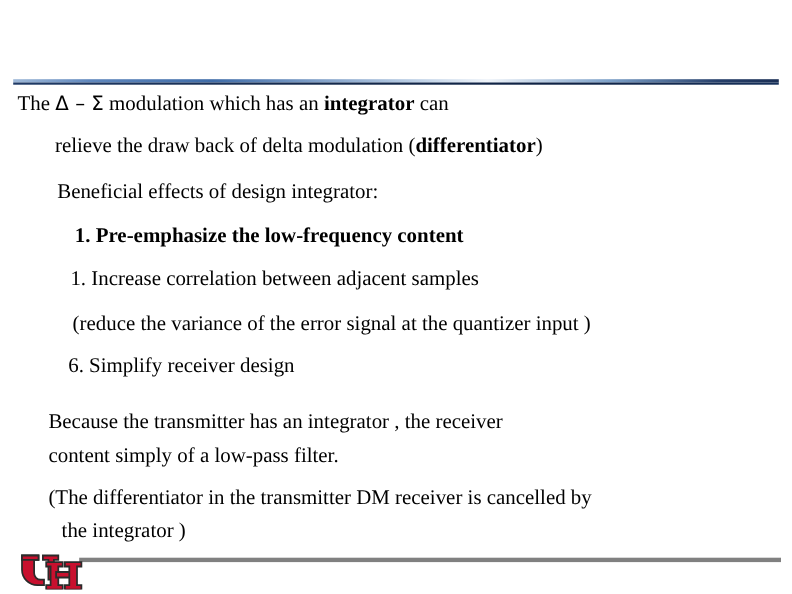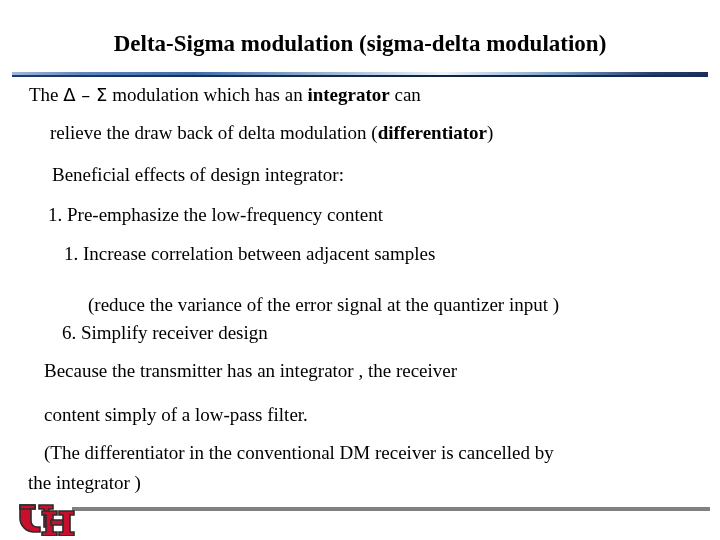--- a/index.html
+++ b/index.html
@@ -90,31 +90,31 @@
     color: #000000;
     white-space: nowrap;
   }
   .line b { font-weight: bold; }
   .sym {
     font-family: "DejaVu Sans", sans-serif;
     font-size: 18px;
   }
 
   
-  .l1  { position: absolute; left: 16px;  top: 2px; margin-left: 13px;   }
+  .l1  { position: absolute; left: 16px;  top: 2px;   }
   .l2  { position: absolute; left: 50px;  top: 40px; text-align: center;  }
   .l3  { position: absolute; left: 52px;  top: 82px;  }
-  .l4  { position: absolute; left: 48px;  top: 122px; }
+  .l4  { position: absolute; left: 68px;  top: 122px; font-weight: bold; }
   .l5  { position: absolute; left: 64px;  top: 161px; }
-  .l6  { position: absolute; left: 88px;  top: 202px; margin-top: 10px; }
+  .l6  { position: absolute; left: 66px;  top: 202px; }
   .l7  { position: absolute; left: 62px;  top: 240px; }
-  .l8  { position: absolute; left: 44px;  top: 278px; }
+  .l8  { position: absolute; left: 44px;  top: 291px; }
   .l9  { position: absolute; left: 44px;  top: 322px; }
   .l10 { position: absolute; left: 44px;  top: 360px; }
-  .l11 { position: absolute; left: 28px;  top: 390px; }
+  .l11 { position: absolute; left: 56px;  top: 390px; }
 
   
   .footer-rule {
     position: absolute;
     left: 72px;
     top: 507px;
     width: 638px;
     height: 4px;
     background: #808080;
   }
@@ -127,23 +127,20 @@
     width: 58px;
     height: 34px;
   }
   .uh-logo svg { display: block; }
 </style>
 </head>
 <body>
 
 <div class="slide">
 
-  <div class="title-block">
-    <div class="slide-title">Delta-Sigma modulation (sigma-delta modulation)</div>
-  </div>
 
   <div class="title-rule">
     <div class="rule-top"></div>
     <div class="rule-bot"></div>
   </div>
 
   <div class="body">
 
     <div class="line l1">
       <span>The </span><span class="sym">Δ – Σ</span><span>  modulation which has an </span><b>integrator</b><span> can</span>
@@ -160,21 +157,21 @@
     <div class="line l5">1. Increase correlation between adjacent samples</div>
 
     <div class="line l6">(reduce the variance of the error signal at the quantizer input )</div>
 
     <div class="line l7">6. Simplify receiver design</div>
 
     <div class="line l8">Because the transmitter has an integrator , the receiver</div>
 
     <div class="line l9">content simply of a low-pass filter.</div>
 
-    <div class="line l10">(The differentiator in the conventional DM receiver is cancelled by</div>
+    <div class="line l10">(The differentiator in the transmitter DM receiver is cancelled by</div>
 
     <div class="line l11">the integrator )</div>
   </div>
 
   <div class="footer-rule"></div>
 
   <div class="uh-logo">
     <svg width="58" height="34" viewBox="0 0 58 34" xmlns="http://www.w3.org/2000/svg">
 
       <g stroke="#2b2b2b" stroke-width="1.6" stroke-linejoin="miter">

